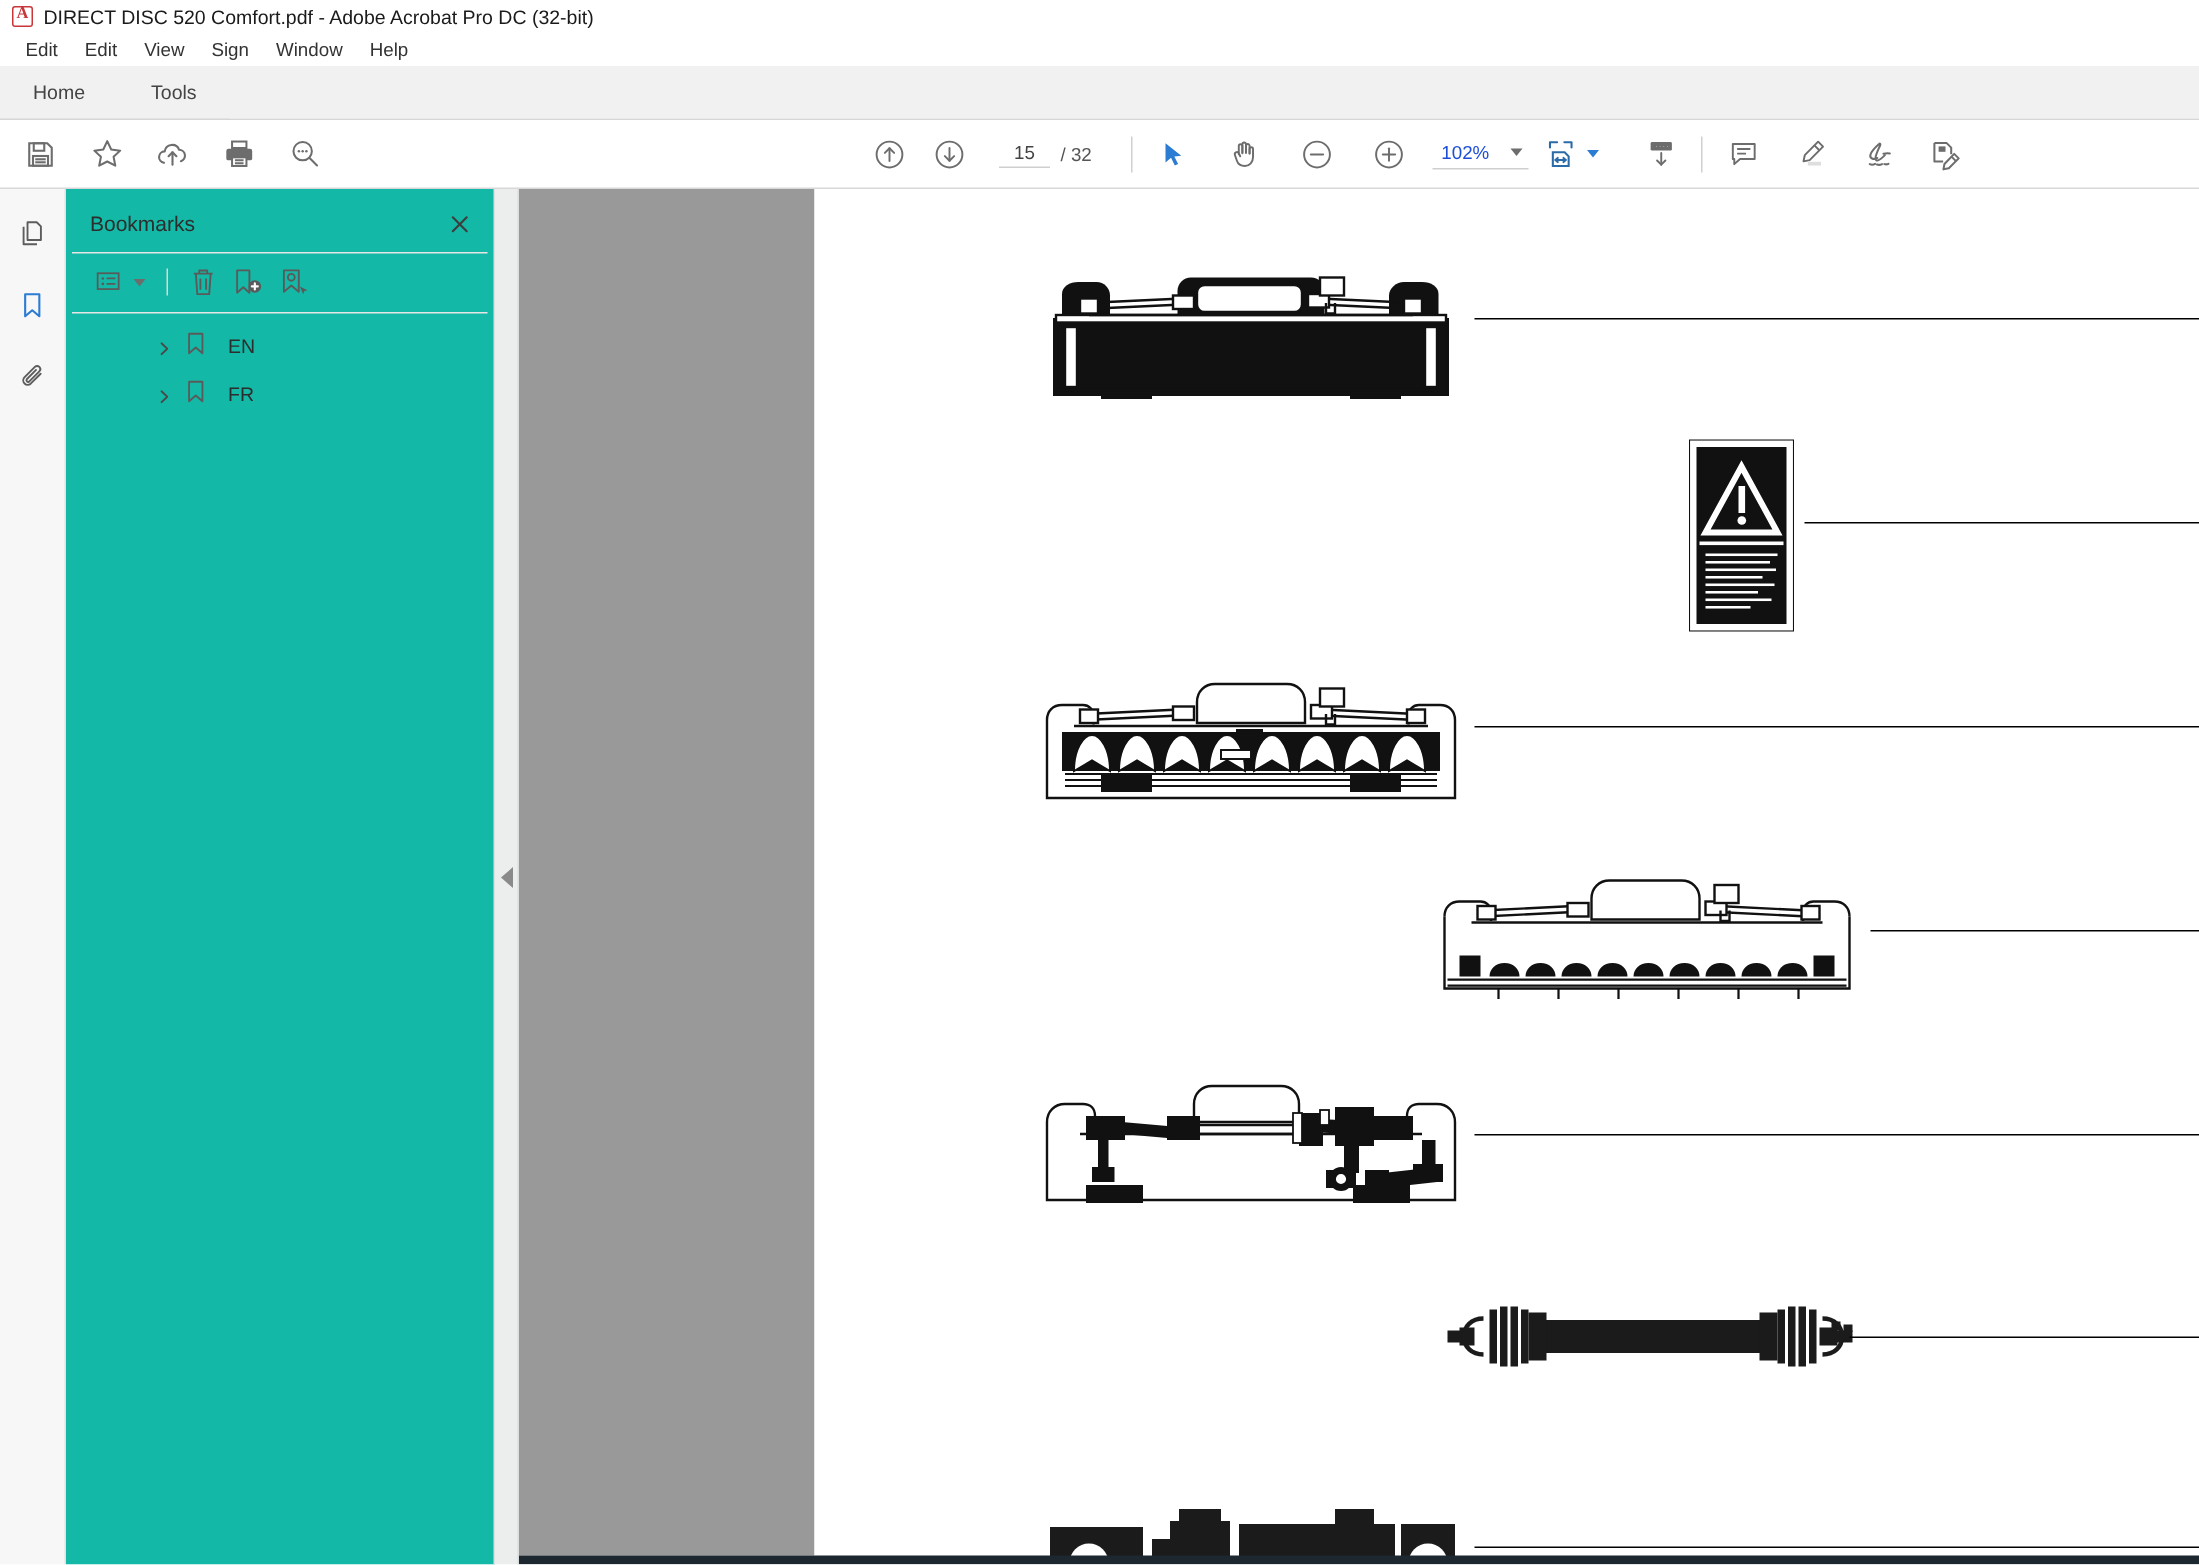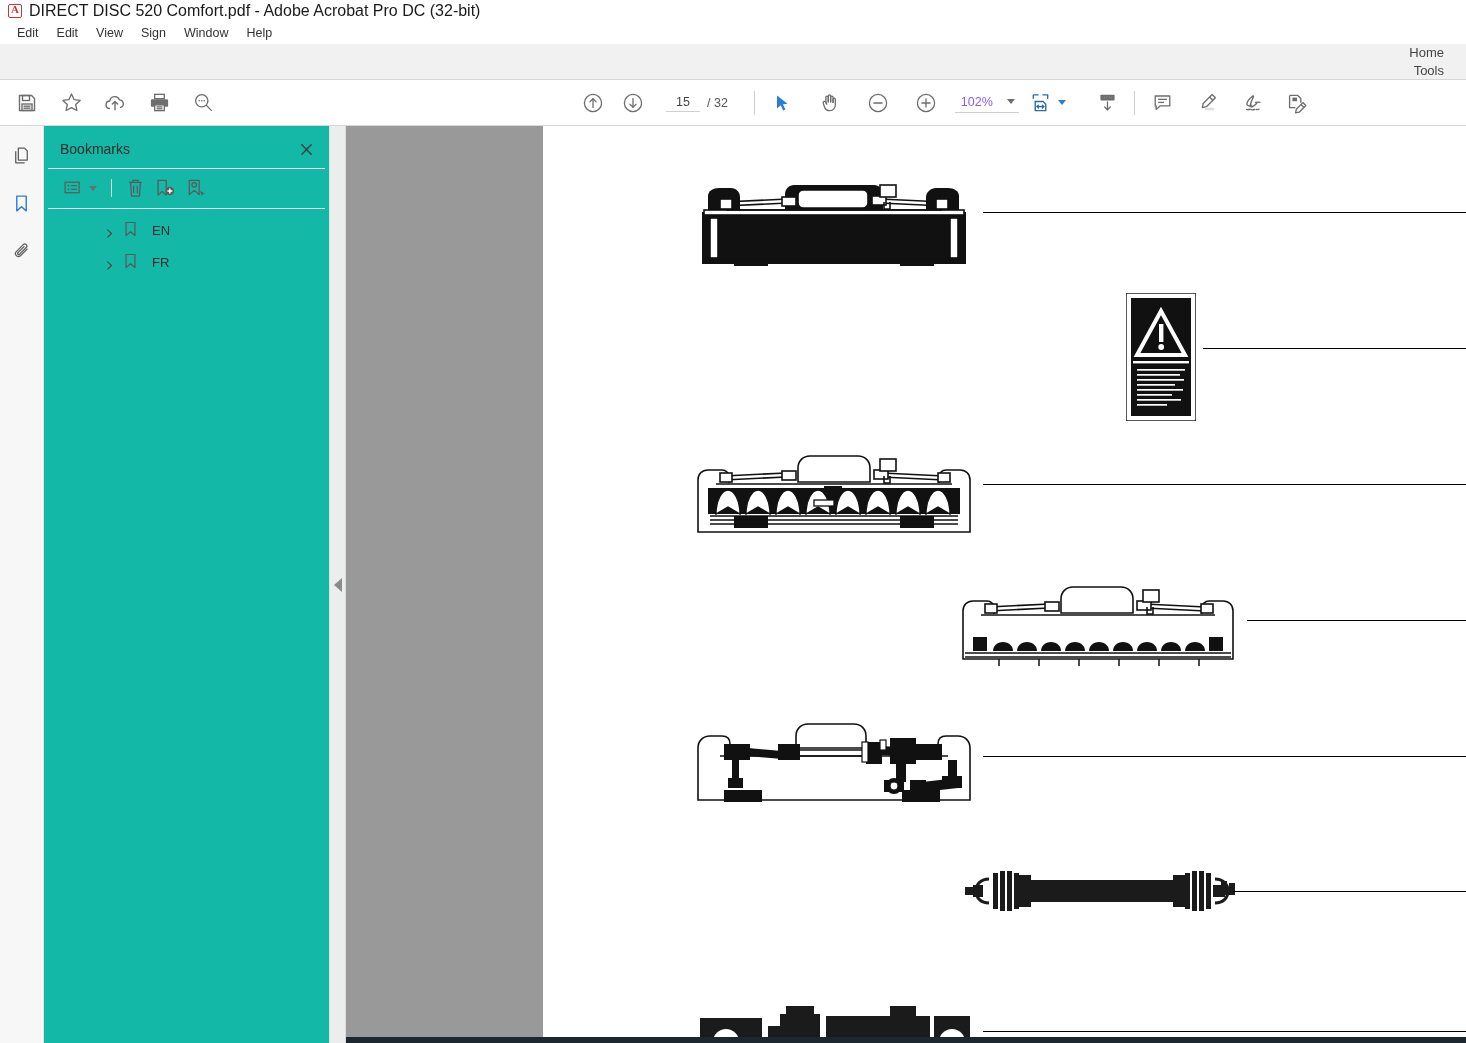--- a/index.html
+++ b/index.html
@@ -33,21 +33,21 @@
     content: "A";
     position: absolute;
     left: 0; right: 0; top: -2px;
     text-align: center;
     font-size: 11px;
     font-weight: bold;
     color: #c9363a;
     font-family: "Liberation Serif", serif;
   }
   .title-text {
-    font-size: 16px;
+    font-size: 13px;
     color: #1a1a1a;
     white-space: nowrap;
   }
 
   
   .menubar {
     height: 22px;
     background: #ffffff;
     display: flex;
     align-items: center;
@@ -61,21 +61,20 @@
   }
 
   
   .tabstrip {
     height: 36px;
     background: #f1f1f1;
     display: flex;
     align-items: flex-end;
     border-bottom: 1px solid #d6d6d6;
     position: relative;
-    flex-direction: column;
   }
   .tab {
     height: 35px;
     display: flex;
     align-items: center;
     padding: 0 18px;
     font-size: 13px;
     color: #444444;
     background: transparent;
     position: relative;
@@ -168,21 +167,21 @@
     white-space: nowrap;
   }
   .zoombox {
     display: flex;
     align-items: center;
     gap: 14px;
     margin-left: 14px;
     border-bottom: 1px solid #cfcfcf;
     padding: 2px 4px 3px 6px;
   }
-  .zoom-val { font-size: 12.5px; color: #8b5cf6; }
+  .zoom-val { font-size: 12.5px; color: #1d4ed8; }
   .caret {
     width: 0; height: 0;
     border-left: 4.5px solid transparent;
     border-right: 4.5px solid transparent;
     border-top: 5px solid #6d6d6d;
   }
   .caret.blue { border-top-color: #2b7cd3; }
   .gap10 { width: 10px; }
   .gap18 { width: 18px; }
 

